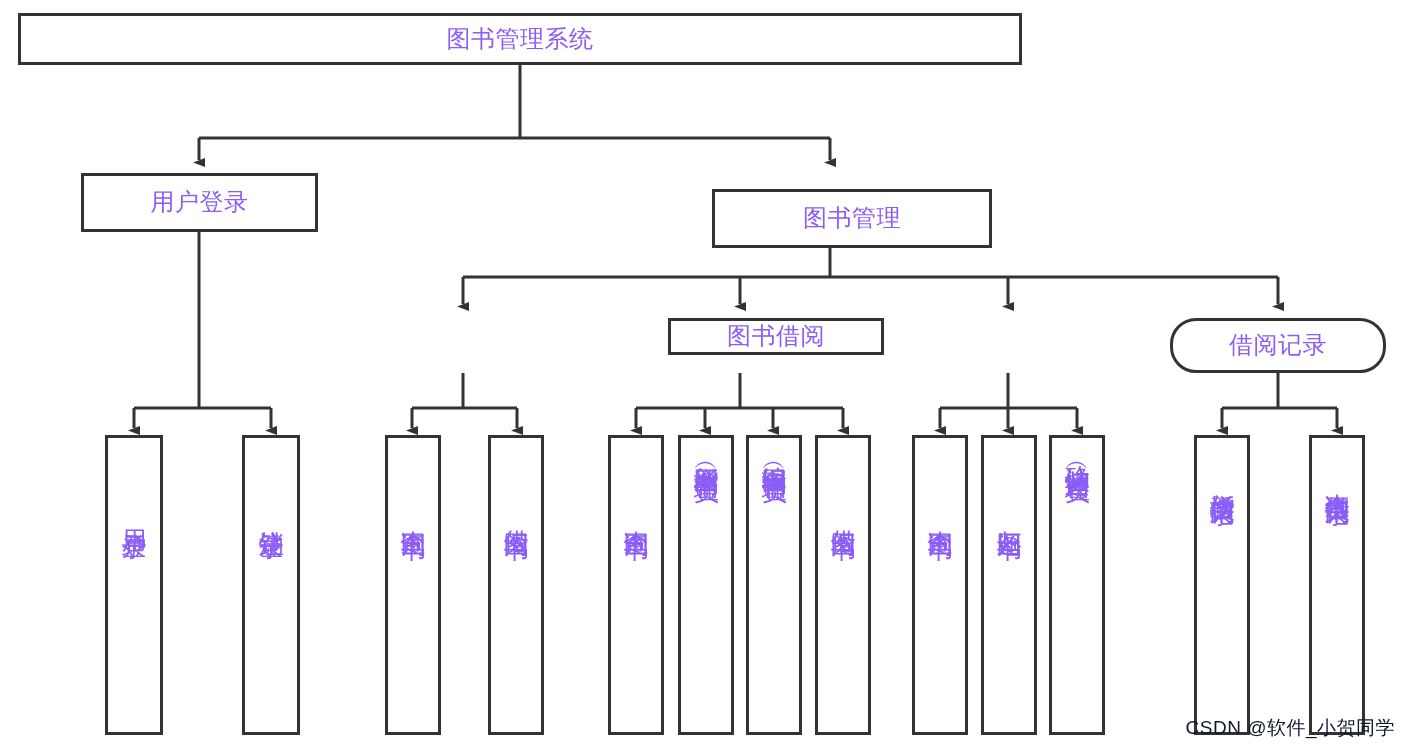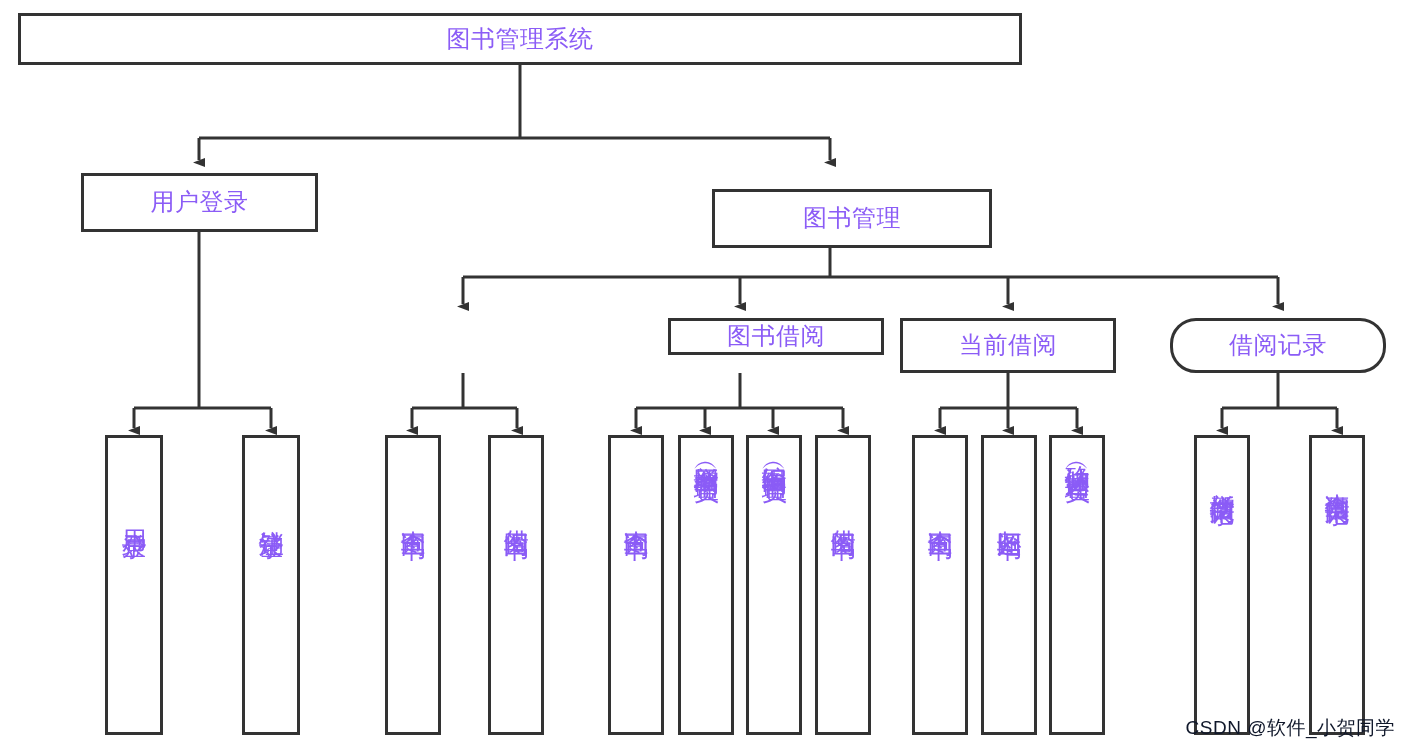--- a/index.html
+++ b/index.html
@@ -126,23 +126,20 @@
   <div class="node-box" style="left:81px; top:173px; width:237px; height:59px;">
     <span class="node-label">用户登录</span>
   </div>
   <div class="node-box" style="left:712px; top:189px; width:280px; height:59px;">
     <span class="node-label">图书管理</span>
   </div>
 
   <div class="node-box" style="left:632px; top:318px; width:216px; height:37px;margin-left:36px;">
     <span class="node-label">图书借阅</span>
   </div>
-  <div class="node-box" style="left:900px; top:318px; width:216px; height:55px;">
-    <span class="node-label">当前借阅</span>
-  </div>
   <div class="node-box" style="left:1170px; top:318px; width:216px; height:55px;border-radius:26px;">
     <span class="node-label">借阅记录</span>
   </div>
 
   <div class="node-box vertical" style="left:105px; top:435px; width:58px; height:300px; padding-top:72px;">
     <span class="node-label">用户登录</span>
   </div>
   <div class="node-box vertical" style="left:242px; top:435px; width:58px; height:300px; padding-top:72px;">
     <span class="node-label">注销登录</span>
   </div>

